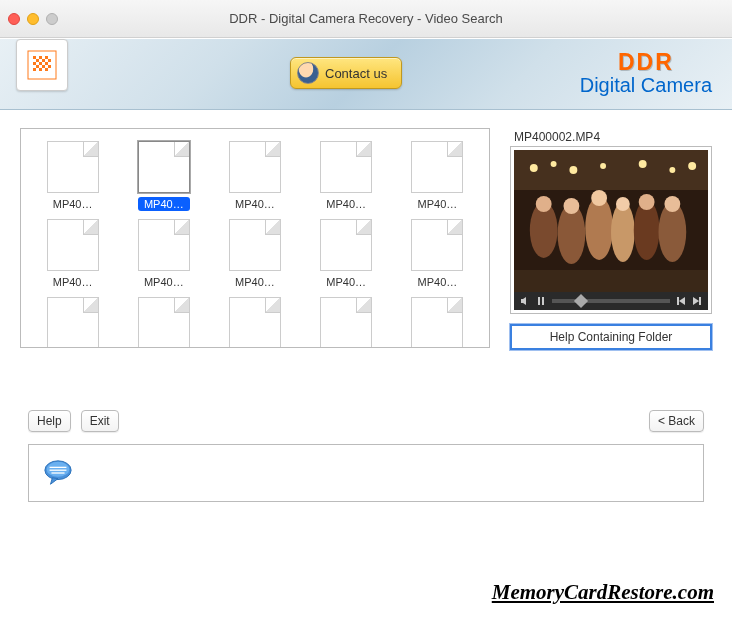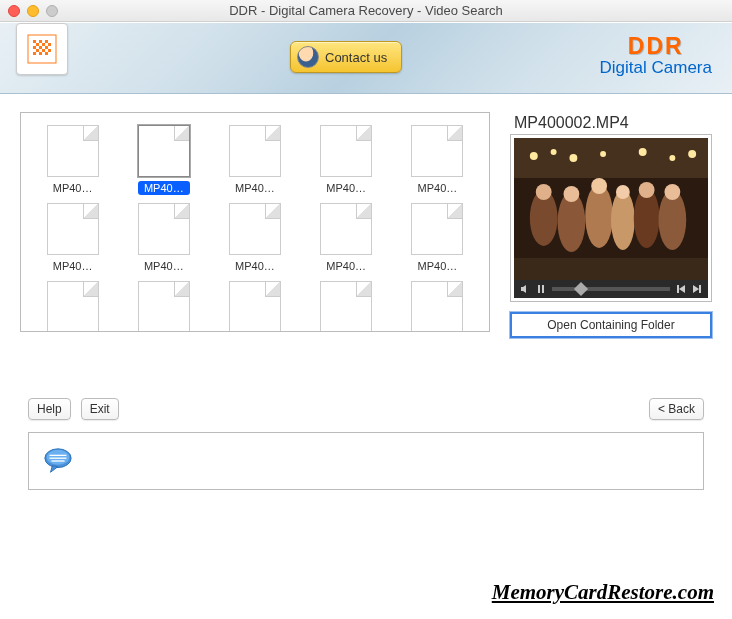--- a/index.html
+++ b/index.html
@@ -1,45 +1,45 @@
 <!DOCTYPE html>
 <html><head>
 <meta charset="utf-8">
 <style>
 * { margin: 0; padding: 0; box-sizing: border-box; }
 body { font-family: -apple-system, "Helvetica Neue", Arial, sans-serif; background: #fff; width: 732px; height: 619px; overflow: hidden; }
 
-.titlebar { height: 22px; background: linear-gradient(#f6f6f6, #e8e8e8); border-bottom: 1px solid #d0d0d0; display: flex; align-items: center; padding: 0 8px; position: relative; }
+.titlebar { height: 38px; background: linear-gradient(#f6f6f6, #e8e8e8); border-bottom: 1px solid #d0d0d0; display: flex; align-items: center; padding: 0 8px; position: relative; }
 .traffic-lights { display: flex; gap: 7px; }
 .tl { width: 12px; height: 12px; border-radius: 50%; }
 .tl-close { background: #ff5f57; border: 0.5px solid #e14640; }
 .tl-min { background: #ffbd2e; border: 0.5px solid #e1a116; }
 .tl-max { background: #ccc; border: 0.5px solid #b0b0b0; }
 .title { position: absolute; left: 0; right: 0; text-align: center; font-size: 13px; color: #4a4a4a; pointer-events: none; }
 
 .header { height: 72px; background: linear-gradient(135deg, #e8f0f5 0%, #d0e0ea 30%, #b8d0e0 50%, #d0e0ea 70%, #e8f0f5 100%); border-top: 1px solid #fff; border-bottom: 1px solid #a8c0d0; display: flex; align-items: flex-start; padding: 0 16px; position: relative; }
 .header-icon { width: 52px; height: 52px; background: #fff; border: 1px solid #ccc; border-radius: 4px; display: flex; align-items: center; justify-content: center; box-shadow: 0 1px 2px rgba(0,0,0,0.15); }
 .contact-btn { position: absolute; left: 290px; top: 18px; height: 32px; padding: 0 14px 0 6px; background: linear-gradient(#ffe680, #f5c430); border: 1px solid #c09820; border-radius: 6px; display: flex; align-items: center; gap: 6px; font-size: 13px; color: #333; box-shadow: inset 0 1px 0 rgba(255,255,255,0.5), 0 1px 2px rgba(0,0,0,0.2); cursor: pointer; }
 .contact-avatar { width: 22px; height: 22px; border-radius: 50%; background: radial-gradient(ellipse at 40% 30%, #ffd9b0 40%, #3a6090 45%); border: 1px solid #888; }
 .brand { position: absolute; right: 20px; top: 10px; text-align: center; }
 .brand-ddr { font-size: 23px; font-weight: bold; color: #ff6600; letter-spacing: 2px; text-shadow: 1px 1px 0 rgba(0,0,0,0.2); font-family: Arial; }
-.brand-sub { font-size: 17px; color: #0066cc; margin-top: -2px; }
+.brand-sub { font-size: 20px; color: #0066cc; margin-top: -2px; }
 
 .main { padding: 18px 20px 0; display: flex; gap: 20px; }
 .file-panel { flex: 1; border: 1px solid #bbb; background: #fff; height: 220px; overflow: hidden; }
 .file-grid { display: grid; grid-template-columns: repeat(5, 1fr); gap: 8px 4px; padding: 12px 8px; }
 .file-item { display: flex; flex-direction: column; align-items: center; gap: 4px; cursor: pointer; }
 .file-icon { width: 52px; height: 52px; background: #fff; border: 1px solid #ccc; position: relative; }
 .file-icon::after { content: ""; position: absolute; top: 0; right: 0; width: 14px; height: 14px; background: linear-gradient(135deg, transparent 48%, #e0e0e0 50%); border-left: 1px solid #ccc; border-bottom: 1px solid #ccc; }
 .file-label { font-size: 11px; color: #333; padding: 1px 6px; border-radius: 3px; max-width: 64px; overflow: hidden; text-overflow: ellipsis; white-space: nowrap; }
 .file-item.selected .file-label { background: #0a60ff; color: #fff; }
 .file-item.selected .file-icon { border-color: #888; box-shadow: 0 0 0 1px #aaa; }
 
 .preview-panel { width: 202px; }
-.preview-title { font-size: 16px; color: #333; padding: 2px 4px; }
+.preview-title { font-size: 12px; color: #333; padding: 2px 4px; }
 .preview-box { border: 1px solid #bbb; padding: 3px; background: #fff; }
 .preview-img { width: 100%; height: 142px; display: block; }
 .scrubber { height: 18px; background: #2a2a2a; display: flex; align-items: center; padding: 0 6px; gap: 6px; }
 .sc-icon { width: 10px; height: 10px; display: inline-flex; align-items: center; justify-content: center; }
 .sc-track { flex: 1; height: 4px; background: #555; position: relative; }
 .sc-thumb { position: absolute; left: 20%; top: -3px; width: 10px; height: 10px; background: #aaa; transform: rotate(45deg); }
 .open-folder-btn { margin-top: 10px; width: 100%; height: 26px; border: 2px solid #3a80e0; background: #fff; font-size: 12px; color: #333; cursor: pointer; box-shadow: 0 0 0 1px #a0c0f0; }
 
 .bottom-buttons { display: flex; gap: 10px; padding: 60px 28px 8px; }
 .bottom-buttons .spacer { flex: 1; }
@@ -204,21 +204,21 @@
               <path d="M8 0v8L2 4z M0 0h2v8H0z" fill="#ccc"></path>
             </svg>
           </span>
         <span class="sc-icon">
             <svg width="8" height="8" viewBox="0 0 8 8">
               <path d="M0 0v8l6-4z M6 0h2v8H6z" fill="#ccc"></path>
             </svg>
           </span>
       </div>
     </div>
-    <button class="open-folder-btn">Open Containing Folder</button>
+    <button class="open-folder-btn">Help Containing Folder</button>
   </div>
 </div>
 
 <div class="bottom-buttons">
   <button class="mac-btn">Help</button>
   <button class="mac-btn">Exit</button>
   <div class="spacer"></div>
   <button class="mac-btn">&lt; Back</button>
 </div>
 

